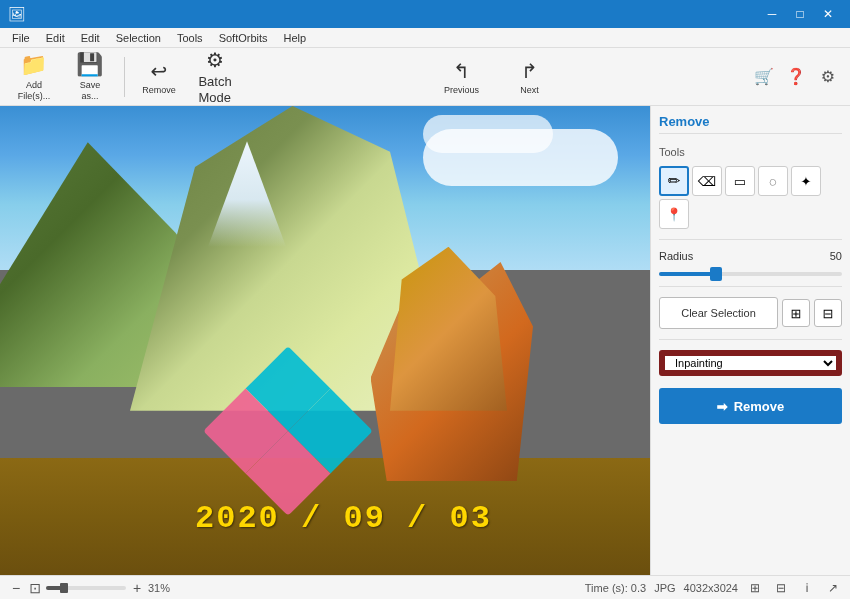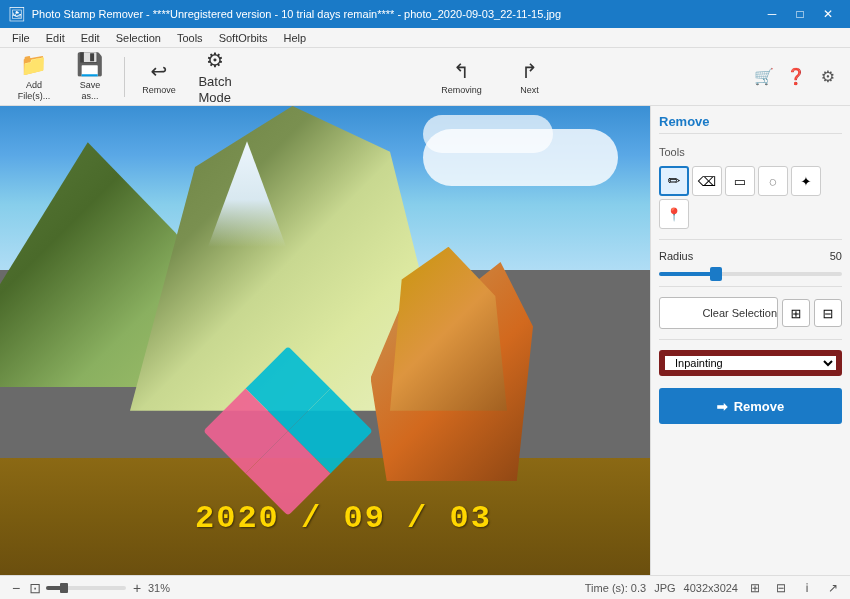--- a/index.html
+++ b/index.html
@@ -186,21 +186,20 @@
     }
     .clear-sel-btn {
       flex: 1;
       height: 32px;
       background: white;
       border: 1px solid #bbb;
       border-radius: 3px;
       cursor: pointer;
       font-size: 11px;
       color: #333;
-      text-align: right;
     }
     .icon-btn {
       width: 28px; height: 28px;
       background: white;
       border: 1px solid #bbb;
       border-radius: 3px;
       cursor: pointer;
       display: flex; align-items: center; justify-content: center;
       font-size: 13px;
     }
@@ -390,21 +389,20 @@
     }
 
     .divider { height: 1px; background: #ddd; margin: 2px 0; }
   </style>
 </head>
 <body>
 
 <div class="title-bar">
   <div class="title-bar-left">
     <span style="font-size:14px;">🖼</span>
-    <span style="font-size:11px;">Photo Stamp Remover - ****Unregistered version - 10 trial days remain**** - photo_2020-09-03_22-11-15.jpg</span>
   </div>
   <div class="title-controls">
     <button class="title-btn">─</button>
     <button class="title-btn">□</button>
     <button class="title-btn close">✕</button>
   </div>
 </div>
 
 <div class="menu-bar">
   <span class="menu-item">File</span>
@@ -431,21 +429,21 @@
     <span style="font-size:9px;">Remove</span>
   </button>
   <button class="toolbar-btn">
     <span class="icon" style="font-size:20px;">⚙</span>
     <span style="font-size:13px;text-align:left;line-height:1.2;">Batch<br>Mode</span>
   </button>
   <div class="toolbar-spacer"></div>
   <div class="toolbar-nav">
     <button class="toolbar-btn" style="width:60px;">
       <span class="icon" style="font-size:20px;">↰</span>
-      <span style="font-size:9px;">Removing</span>
+      <span style="font-size:9px;">Previous</span>
     </button>
     <button class="toolbar-btn" style="width:60px;">
       <span class="icon" style="font-size:20px;">↱</span>
       <span style="font-size:9px;">Next</span>
     </button>
   </div>
   <div class="toolbar-spacer"></div>
   <div class="toolbar-right">
     <button class="toolbar-right-btn">🛒</button>
     <button class="toolbar-right-btn">❓</button>

